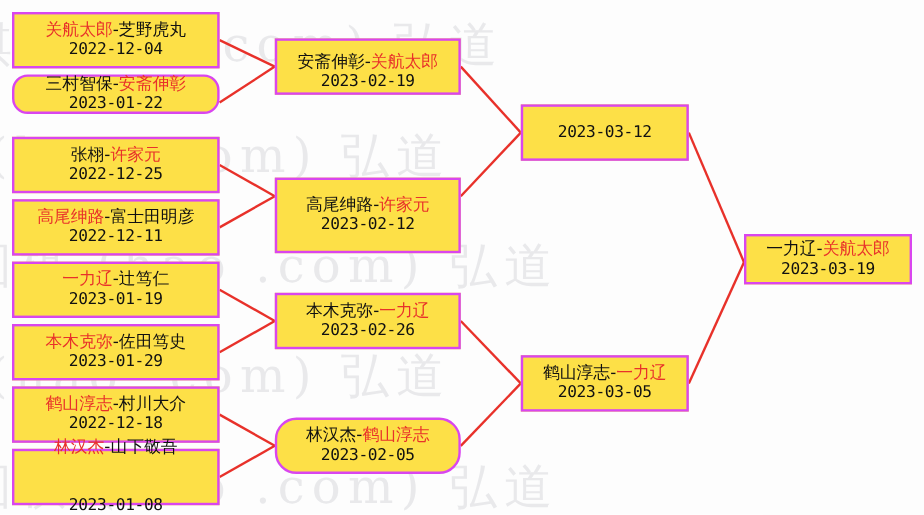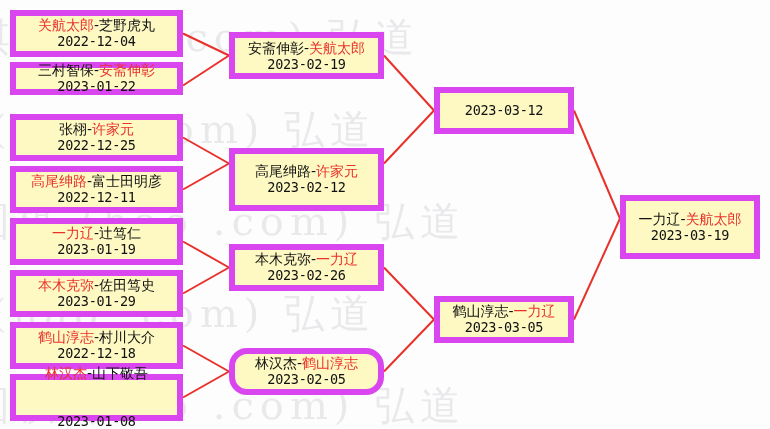--- a/index.html
+++ b/index.html
@@ -40,22 +40,22 @@
     position: absolute;
     inset: 0;
     z-index: 1;
     pointer-events: none;
   }
   
   .match {
     position: absolute;
     z-index: 2;
     box-sizing: border-box;
-    background: #fef9c3;
-    border: 6px solid #d946ef;
+    background: #fde047;
+    border: 2px solid #d946ef;
     display: flex;
     flex-direction: column;
     align-items: center;
     justify-content: center;
     line-height: 1.15;
   }
   .m-players {
     font-size: 14px;
     color: #111111;
     white-space: nowrap;
@@ -100,21 +100,21 @@
       <line x1="384" y1="371.5" x2="434" y2="319.5" stroke="#e8312a" stroke-width="2"></line>
       <line x1="574" y1="110.5" x2="620" y2="218.5" stroke="#e8312a" stroke-width="2"></line>
       <line x1="574" y1="319.5" x2="620" y2="218.5" stroke="#e8312a" stroke-width="2"></line>
     </svg>
 
   <div id="boxes">
       <div class="match" style="left: 10px; top: 10px; width: 173px; height: 47px;">
         <div class="m-players"><span class="win">关航太郎</span><span class="sep">-</span><span>芝野虎丸</span></div>
         <div class="m-date">2022-12-04</div>
       </div>
-      <div class="match" style="left: 10px; top: 62px; width: 173px; height: 33px;">
+      <div class="match" style="left: 10px; top: 62px; width: 173px; height: 33px; border-radius: 13px;">
         <div class="m-players"><span>三村智保</span><span class="sep">-</span><span class="win">安斋伸彰</span></div>
         <div class="m-date">2023-01-22</div>
       </div>
       <div class="match" style="left: 10px; top: 114px; width: 173px; height: 47px;">
         <div class="m-players"><span>张栩</span><span class="sep">-</span><span class="win">许家元</span></div>
         <div class="m-date">2022-12-25</div>
       </div>
       <div class="match" style="left: 10px; top: 166px; width: 173px; height: 47px;">
         <div class="m-players"><span class="win">高尾绅路</span><span class="sep">-</span><span>富士田明彦</span></div>
         <div class="m-date">2022-12-11</div>
@@ -151,19 +151,19 @@
         <div class="m-players"><span>林汉杰</span><span class="sep">-</span><span class="win">鹤山淳志</span></div>
         <div class="m-date">2023-02-05</div>
       </div>
       <div class="match" style="left: 434px; top: 87px; width: 140px; height: 47px;">
         <div class="m-date">2023-03-12</div>
       </div>
       <div class="match" style="left: 434px; top: 296px; width: 140px; height: 47px;">
         <div class="m-players"><span>鹤山淳志</span><span class="sep">-</span><span class="win">一力辽</span></div>
         <div class="m-date">2023-03-05</div>
       </div>
-      <div class="match" style="left: 620px; top: 195px; width: 140px; height: 64px;">
+      <div class="match" style="left: 620px; top: 195px; width: 140px; height: 42px;">
         <div class="m-players"><span>一力辽</span><span class="sep">-</span><span class="win">关航太郎</span></div>
         <div class="m-date">2023-03-19</div>
       </div>
     </div>
 
 </div>
 
 </body></html>

